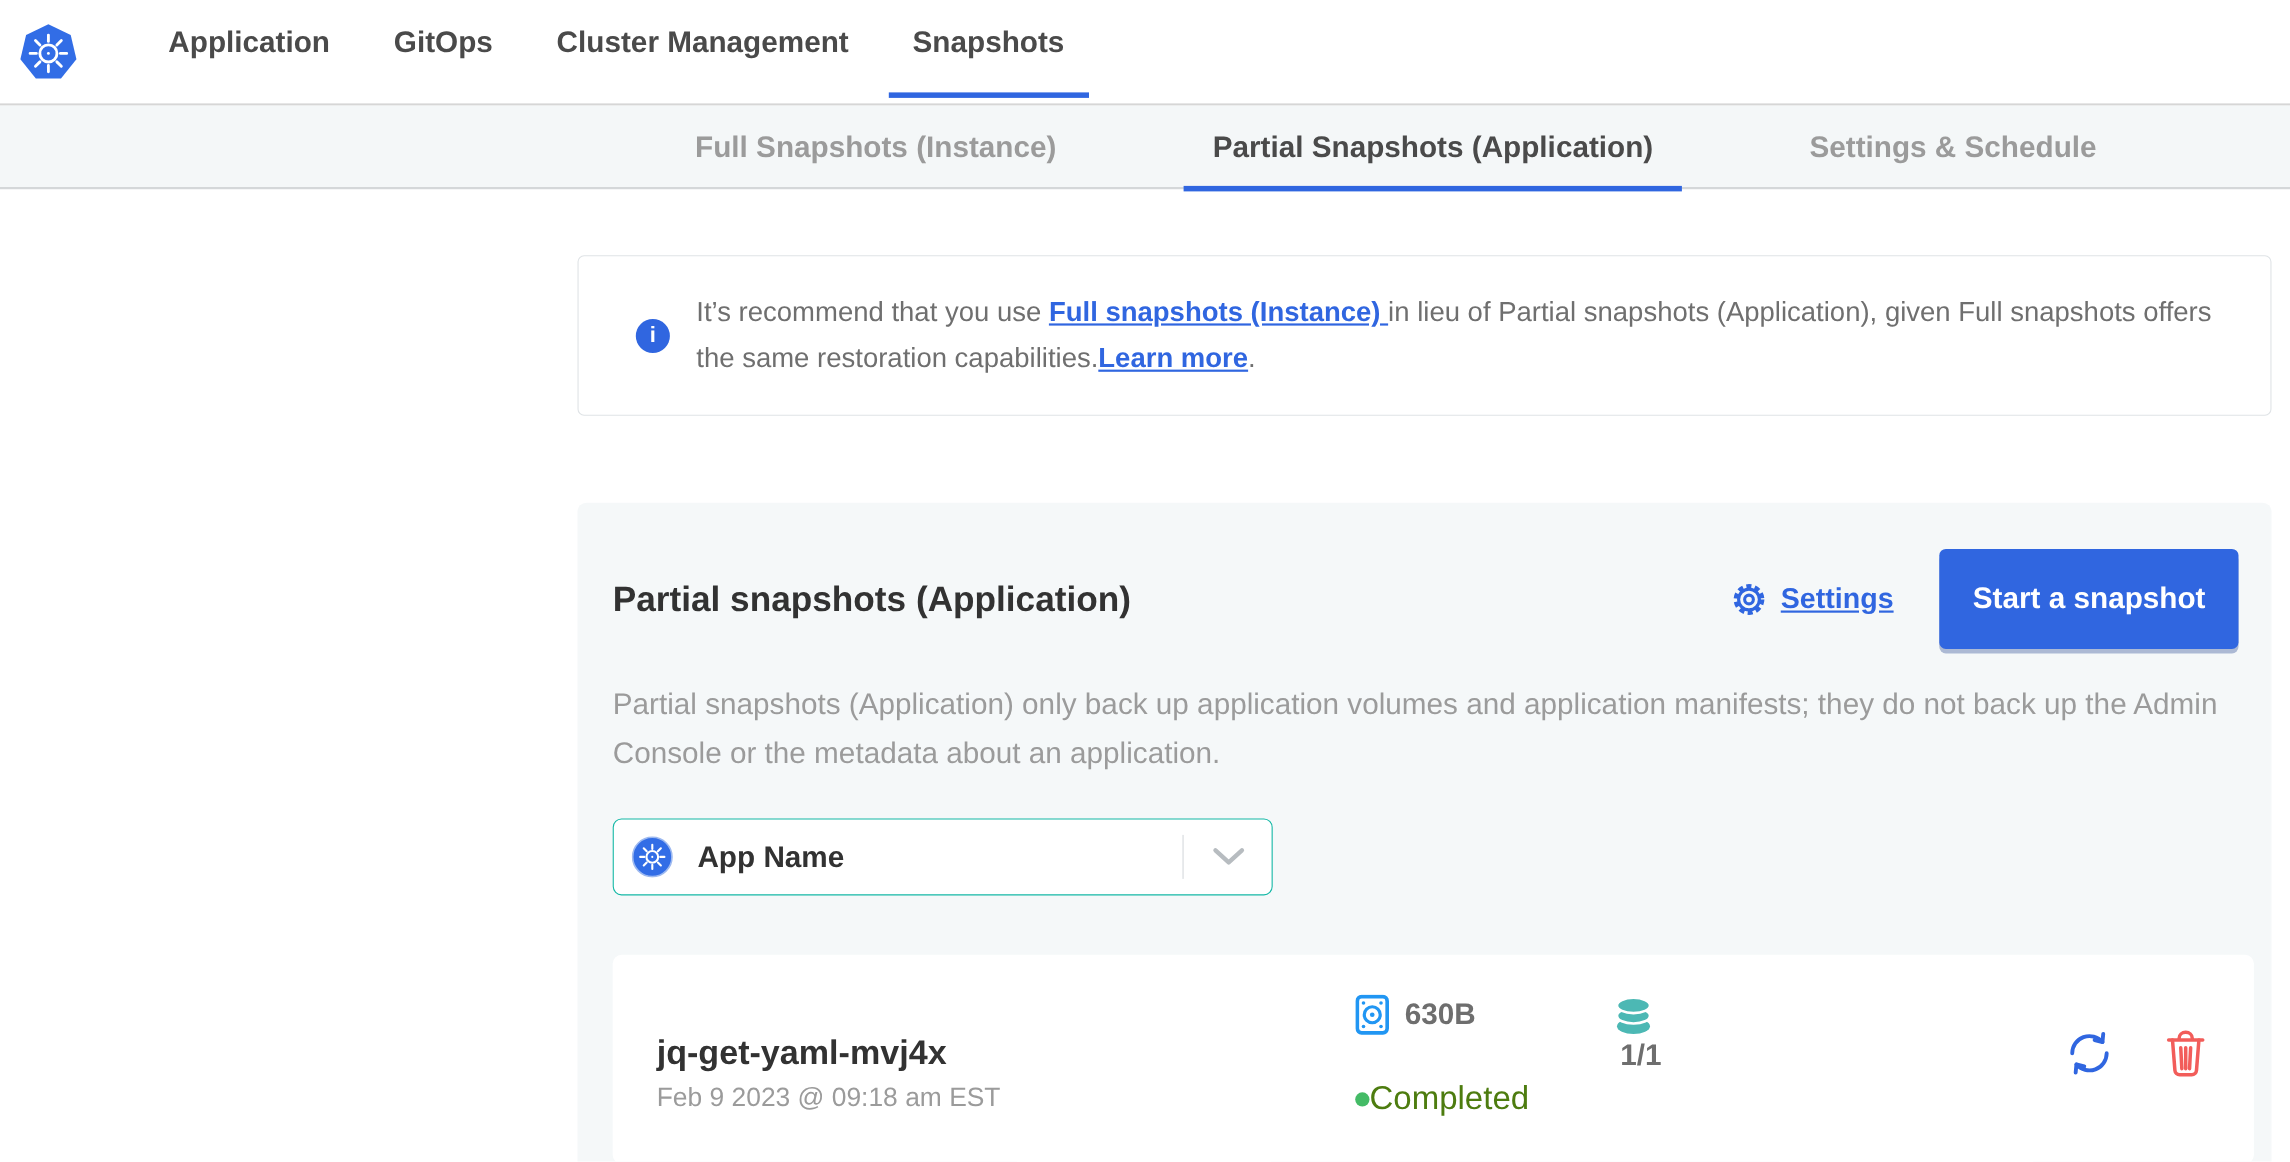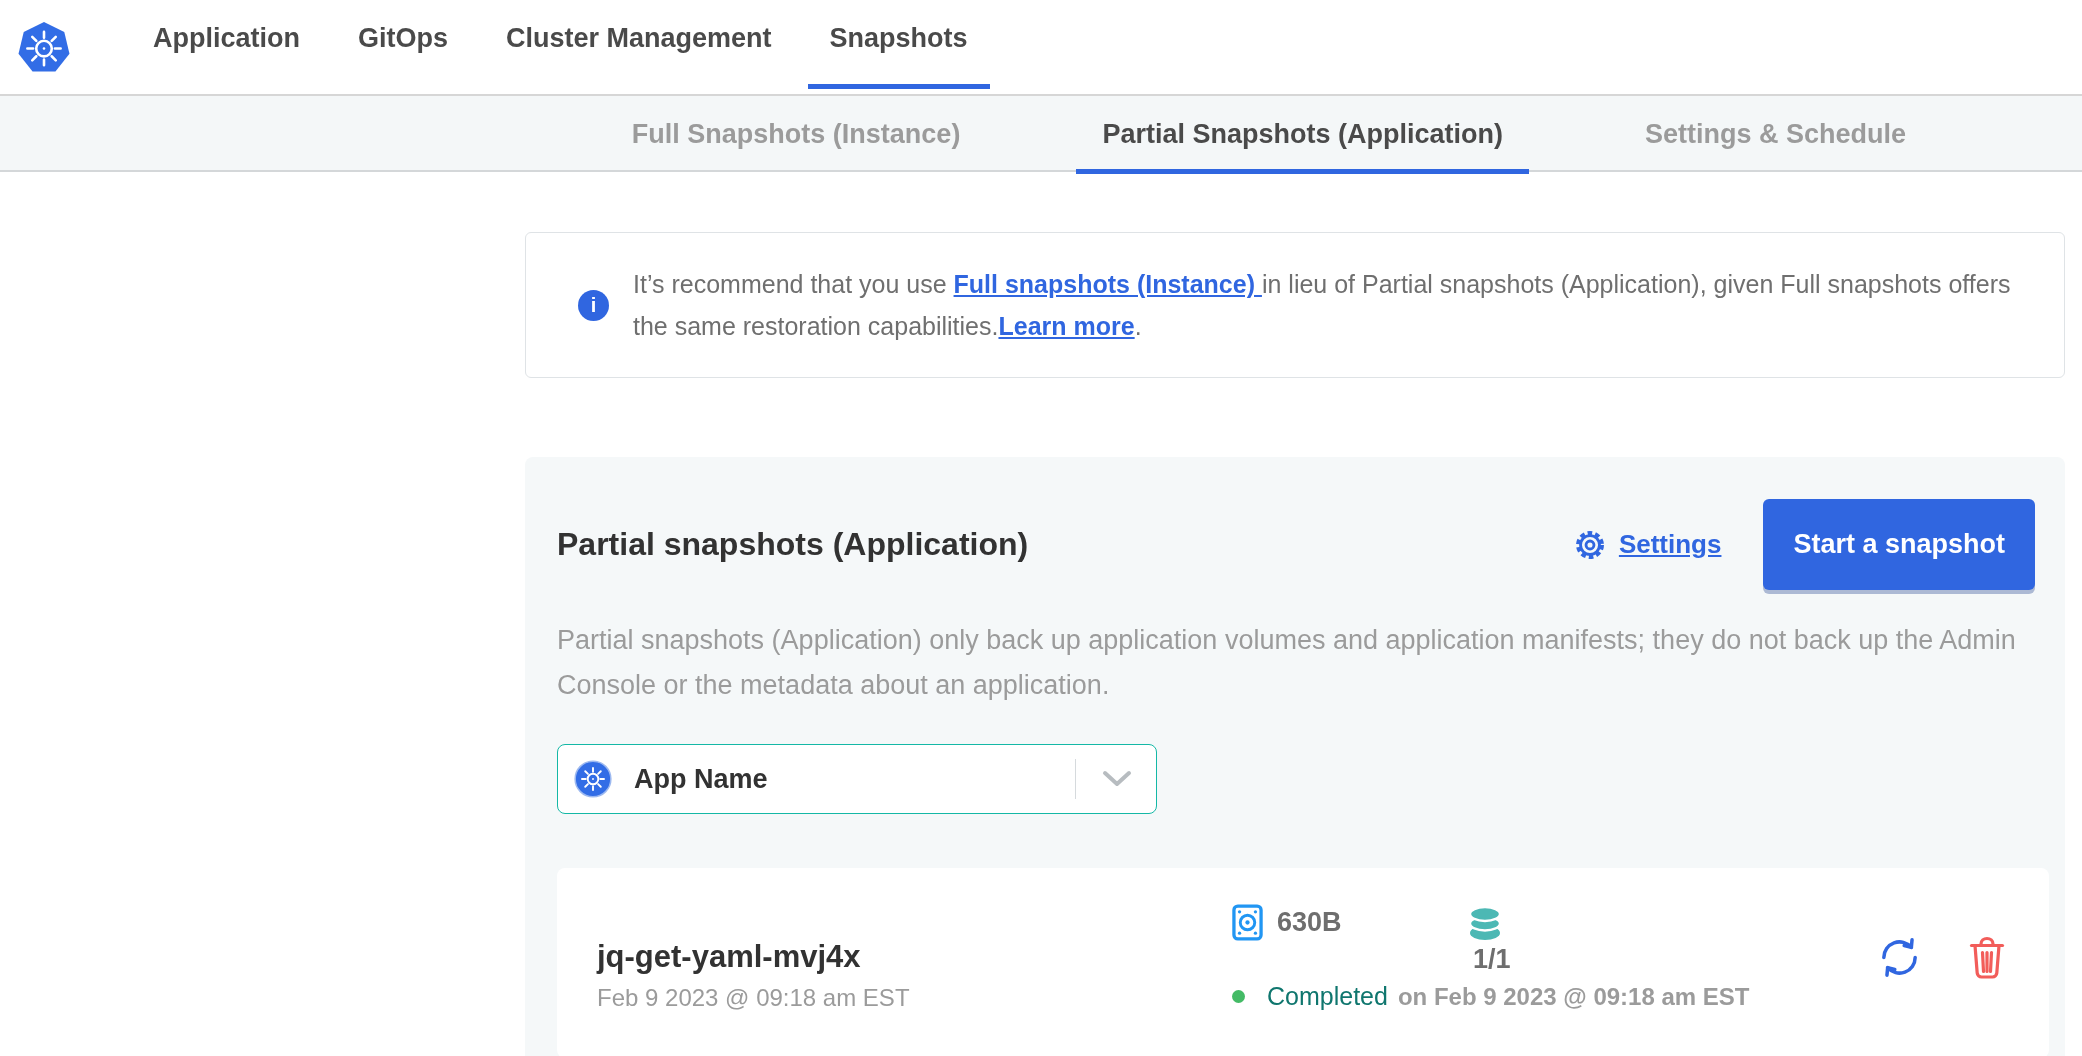--- a/index.html
+++ b/index.html
@@ -61,21 +61,21 @@
   .snap-row { position:relative; margin-top:54px; width:1492px; height:190px;
     background:#fff; border-radius:8px; }
   .snap-title { position:absolute; left:40px; top:34px; font-size:31px; font-weight:700; color:#323232;margin-top:37px; }
   .snap-date { position:absolute; left:40px; top:116px; font-size:24px; font-weight:500; color:#9b9b9b; }
   .stat { position:absolute; top:36px; display:flex; align-items:center; }
   .stat-size { left:675px; }
   .stat-vol { left:902px;flex-direction:column; }
   .stat-value { font-size:27px; font-weight:700; color:#6e6e6e; margin-left:14px; }
   .snap-status { position:absolute; left:675px; top:114px; display:flex; align-items:center; }
   .status-dot { width:13px; height:13px; border-radius:50%; background:#44bb66; }
-  .status-text { font-size:25px; color:#0f766e; margin-left:22px; }
+  .status-text { font-size:30px; color:#4d7c0f; margin-left:0; }
   .status-on { font-size:24px; font-weight:700; color:#9b9b9b; margin-left:10px; }
   .row-actions { position:absolute; right:42px; top:66px; display:flex; align-items:center; }
   .action-btn { background:none; border:none; cursor:pointer; padding:0; margin-left:44px; display:flex; }
 </style>
 </head>
 <body>
 
 <div class="topnav">
   <div class="logo-wrap">
     <svg viewBox="0 0 100 100" width="52" height="52">
@@ -167,21 +167,20 @@
         <ellipse cx="20" cy="29" rx="15" ry="7" fill="#4cb8b4"></ellipse>
         <ellipse cx="20" cy="19.5" rx="15" ry="7" fill="#4cb8b4" stroke="#ffffff" stroke-width="2.4"></ellipse>
         <ellipse cx="20" cy="10" rx="15" ry="7" fill="#4cb8b4" stroke="#ffffff" stroke-width="2.4"></ellipse>
       </svg>
       <span class="stat-value">1/1</span>
     </div>
 
     <div class="snap-status">
       <span class="status-dot"></span>
       <span class="status-text">Completed</span>
-      <span class="status-on">on Feb 9 2023 @ 09:18 am EST</span>
     </div>
 
     <div class="row-actions">
       <button class="action-btn">
         <svg viewBox="0 0 48 48" width="47" height="47" fill="none" stroke="#3066e0" stroke-width="3.6" stroke-linecap="round">
           <path d="M40 24a16 16 0 0 1-28.1 10.4"></path>
           <path d="M8 24A16 16 0 0 1 36.1 13.6"></path>
           <path d="M11.9 34.4 l-0.7 7.6 M11.9 34.4 l7.3 1.9"></path>
           <path d="M36.1 13.6 l0.7-7.6 M36.1 13.6 l-7.3-1.9"></path>
         </svg>

